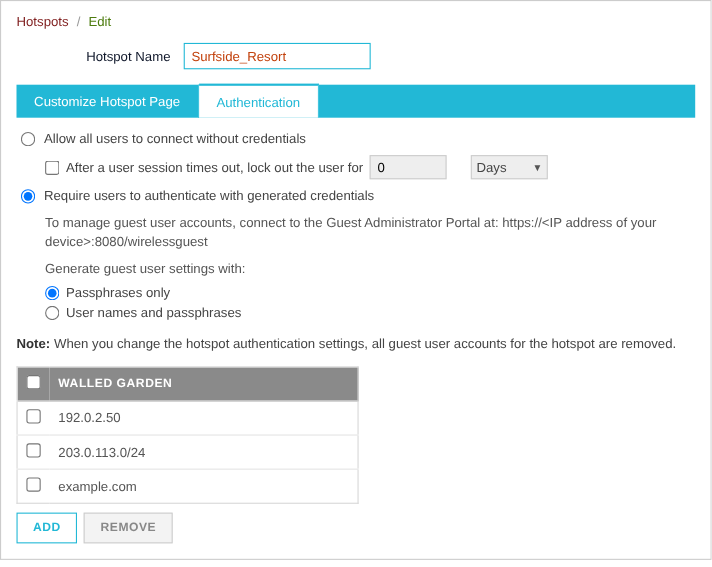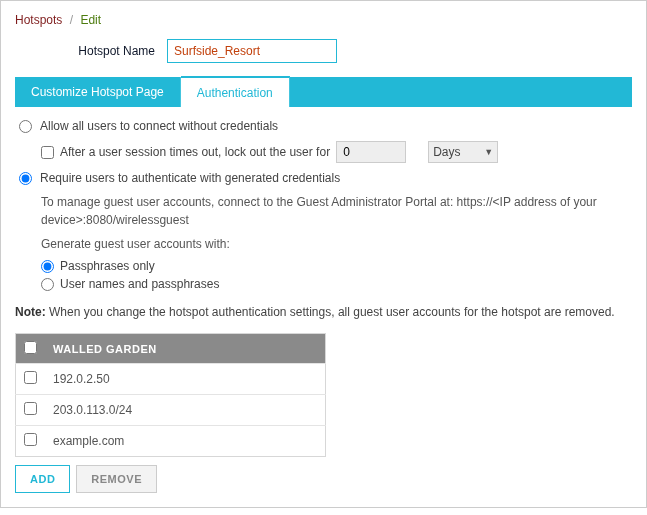--- a/index.html
+++ b/index.html
@@ -70,21 +70,21 @@
       <span>Days</span>
       <span class="caret">▼</span>
     </span>
   </div>
 
   <div class="opt-row">
     <input type="radio" name="authmode" checked="" style="">
     <span>Require users to authenticate with generated credentials</span>
   </div>
   <div class="desc">To manage guest user accounts, connect to the Guest Administrator Portal at: https://&lt;IP address of your device&gt;:8080/wirelessguest</div>
-  <div class="desc">Generate guest user accounts with:</div>
+  <div class="desc">Generate guest user settings with:</div>
   <div class="radio-sub">
     <input type="radio" name="genmode" checked="" style="">
     <span>Passphrases only</span>
   </div>
   <div class="radio-sub">
     <input type="radio" name="genmode" style="">
     <span>User names and passphrases</span>
   </div>
 
   <div class="note">

